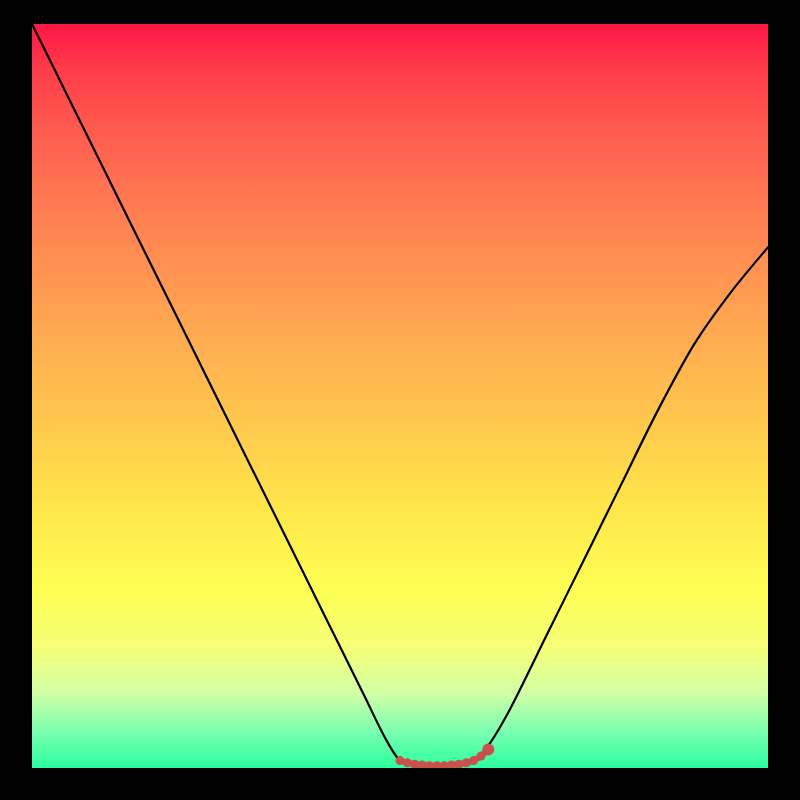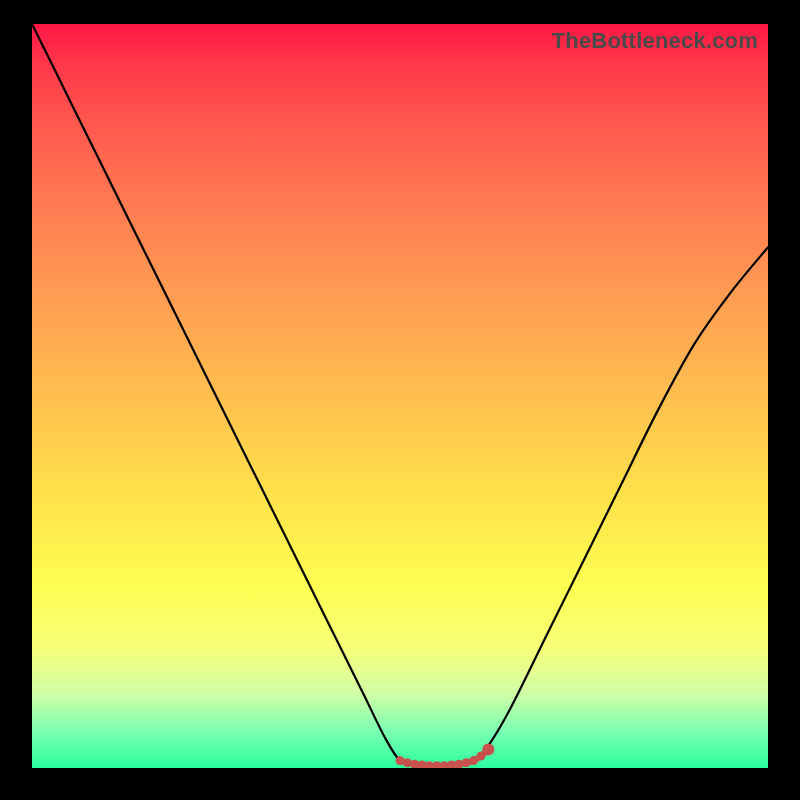--- a/index.html
+++ b/index.html
@@ -64,21 +64,20 @@
     width: 736px;
     height: 744px;
   }
 </style>
 </head>
 <body>
 
 <div class="frame">
   <div class="plot-area">
     <div class="gradient-bg"></div>
-    <div class="watermark">TheBottleneck.com</div>
     <svg class="overlay" viewBox="0 0 736 744" preserveAspectRatio="none">
       <path id="curve-path" fill="none" stroke-width="2.2" stroke-linejoin="round" stroke-linecap="round" d="M 0,0 C 6.133333333333334,12.399999999999997 24.53333333333334,49.59999999999998 36.800000000000004,74.39999999999998 C 49.06666666666667,99.19999999999997 61.33333333333334,123.99999999999994 73.60000000000001,148.79999999999995 C 85.86666666666667,173.59999999999997 98.13333333333333,198.40000000000003 110.39999999999999,223.20000000000005 C 122.66666666666666,248.00000000000006 134.93333333333334,272.8 147.20000000000002,297.6 C 159.4666666666667,322.40000000000003 171.73333333333335,347.2 184,372 C 196.26666666666665,396.8 208.53333333333333,421.59999999999997 220.79999999999998,446.4 C 233.06666666666663,471.2 245.3333333333333,495.99999999999994 257.59999999999997,520.8 C 269.8666666666666,545.5999999999999 282.1333333333334,570.4000000000001 294.40000000000003,595.2 C 306.6666666666667,620 321.38666666666666,649.76 331.2,669.6 C 341.0133333333333,689.44 347.14666666666665,703.08 353.28,714.24 C 359.4133333333333,725.4 363.0933333333333,732.2199999999999 368,736.56 C 372.9066666666667,740.9 377.81333333333333,739.4119999999999 382.72,740.28 C 387.6266666666667,741.148 392.5333333333334,741.52 397.44000000000005,741.768 C 402.3466666666667,742.0160000000001 407.2533333333334,742.0160000000001 412.16,741.768 C 417.06666666666666,741.52 421.97333333333336,741.148 426.88,740.28 C 431.78666666666663,739.4119999999999 436.69333333333327,739.66 441.59999999999997,736.56 C 446.50666666666666,733.4599999999999 450.18666666666667,730.3599999999999 456.32,721.68 C 462.4533333333333,713 468.5866666666667,703.08 478.40000000000003,684.48 C 488.21333333333337,665.88 502.9333333333333,634.8800000000001 515.1999999999999,610.08 C 527.4666666666666,585.28 539.7333333333333,560.48 552,535.68 C 564.2666666666667,510.87999999999994 576.5333333333334,486.08 588.8000000000001,461.28 C 601.0666666666667,436.47999999999996 613.3333333333334,410.44 625.6,386.88 C 637.8666666666667,363.32 650.1333333333333,339.76 662.4,319.92 C 674.6666666666666,300.08000000000004 686.9333333333333,283.96 699.1999999999999,267.84 C 711.4666666666666,251.71999999999997 729.8666666666667,230.64000000000004 736,223.20000000000005" stroke="#000000"></path>
       <g id="marker-group">
           <path d="M 368,736.56 C 369.2266666666667,736.932 372.9066666666667,738.172 375.36,738.792 C 377.81333333333333,739.412 380.2666666666667,739.908 382.72,740.28 C 385.17333333333335,740.6519999999999 387.6266666666667,740.776 390.08000000000004,741.024 C 392.53333333333336,741.272 394.98666666666674,741.644 397.44000000000005,741.768 C 399.8933333333334,741.892 402.3466666666667,741.768 404.8,741.768 C 407.25333333333333,741.768 409.7066666666667,741.892 412.16,741.768 C 414.61333333333334,741.644 417.06666666666666,741.272 419.52,741.024 C 421.9733333333333,740.776 424.4266666666667,740.6519999999999 426.88,740.28 C 429.3333333333333,739.908 431.78666666666663,739.412 434.23999999999995,738.792 C 436.69333333333327,738.172 439.14666666666665,737.6759999999999 441.59999999999997,736.56 C 444.0533333333333,735.444 446.50666666666666,733.956 448.96,732.096 C 451.4133333333333,730.236 455.0933333333333,726.516 456.32,725.4" fill="none" stroke="#c9514d" stroke-width="6" stroke-linecap="round"></path>
           <circle cx="368" cy="736.56" r="4.5" fill="#c9514d"></circle>
           <circle cx="375.36" cy="738.792" r="4.5" fill="#c9514d"></circle>
           <circle cx="382.72" cy="740.28" r="4.5" fill="#c9514d"></circle>
           <circle cx="390.08000000000004" cy="741.024" r="4.5" fill="#c9514d"></circle>
           <circle cx="397.44000000000005" cy="741.768" r="4.5" fill="#c9514d"></circle>
           <circle cx="404.8" cy="741.768" r="4.5" fill="#c9514d"></circle>

